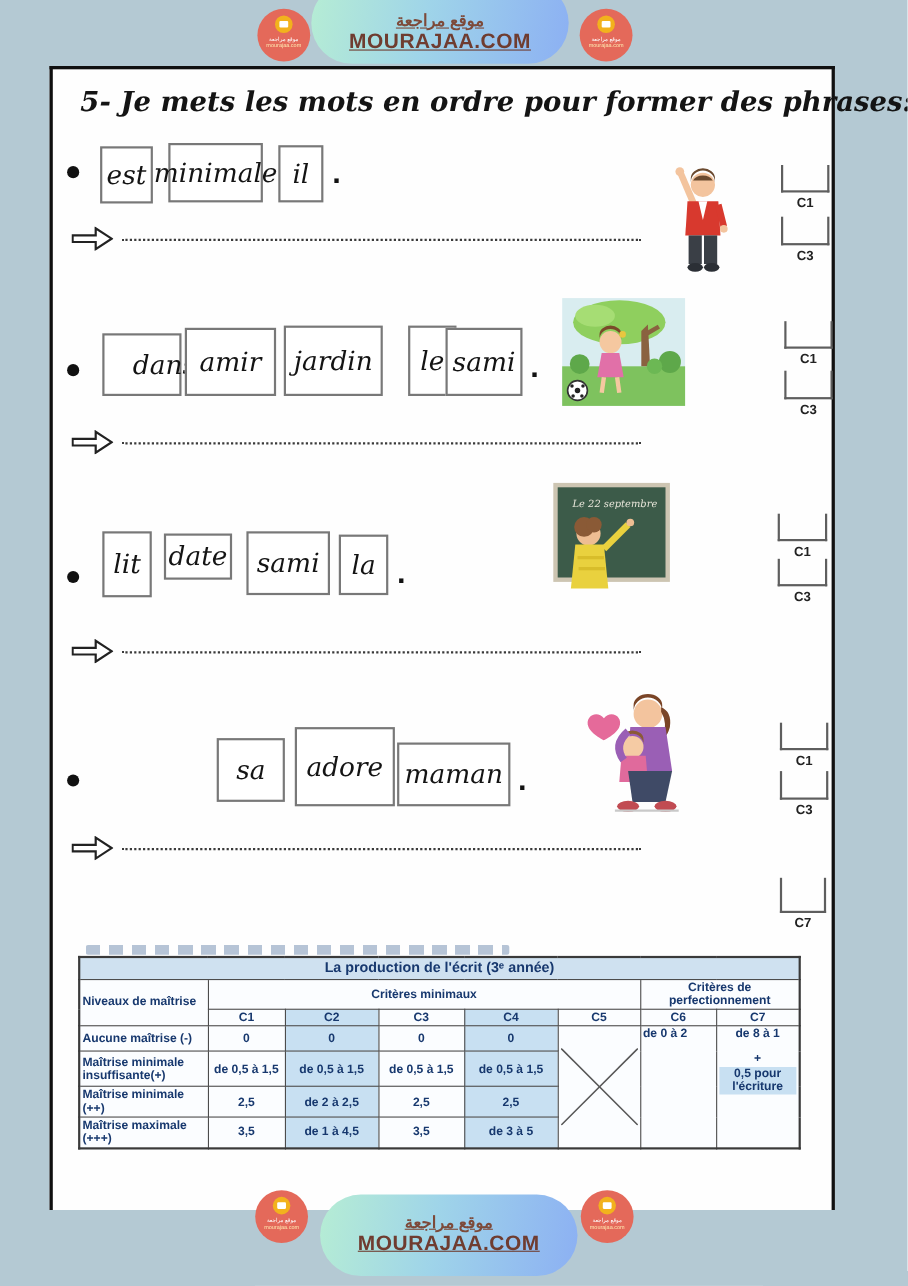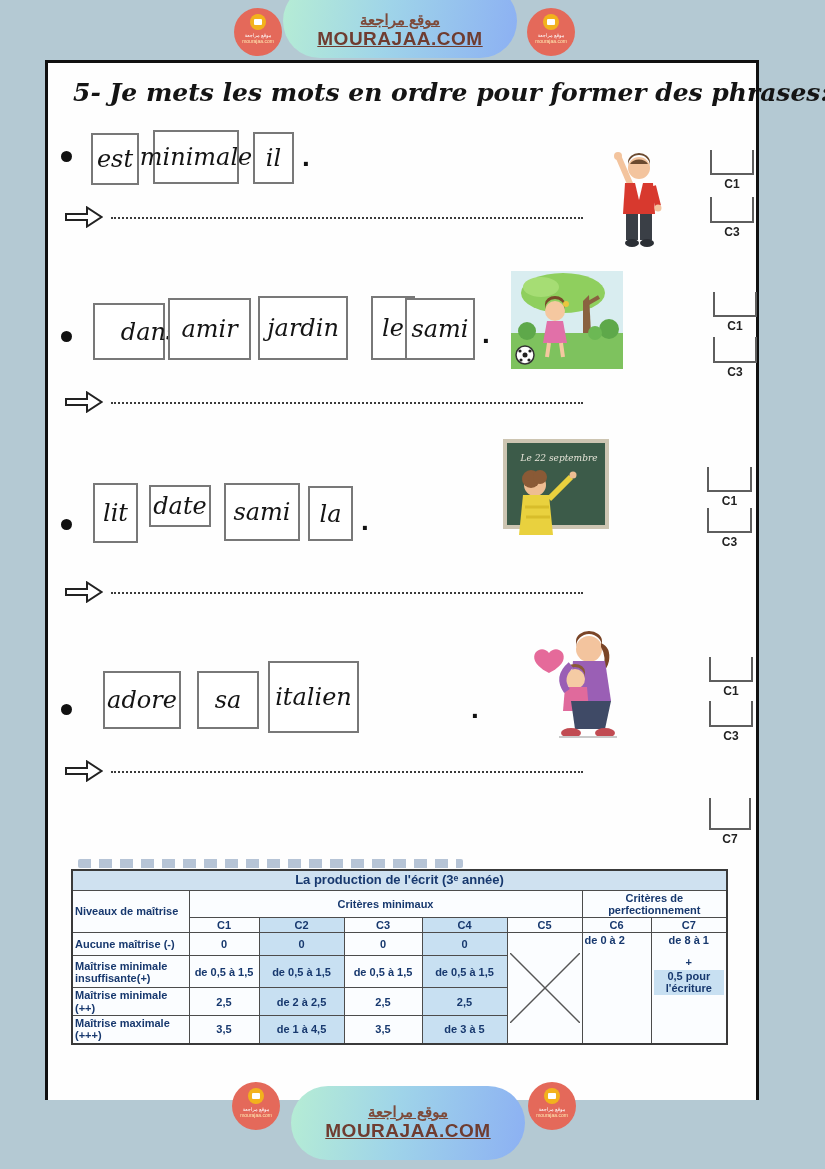--- a/index.html
+++ b/index.html
@@ -217,28 +217,28 @@
     <div class="cbox" style="height:25px;"></div>
     <div class="clabel">C3</div>
   </div>
 
   <svg class="abs" style="left:17px;top:518px;" width="38" height="22" viewBox="0 0 38 22">
     <path d="M1,8 H22 V1.5 L36.5,11 L22,20.5 V14 H1 Z" fill="#fff" stroke="#222" stroke-width="2"></path>
   </svg>
   <div class="abs dots" style="left:63px;top:515px;width:472px;"></div>
 
   <div class="abs bullet" style="left:13px;top:641px;"></div>
-  <div class="abs wbox script" style="left:55px;top:608px;width:78px;height:58px;">
-      <span>adore</span>
-    </div>
   <div class="abs wbox script" style="left:149px;top:608px;width:62px;height:58px;">
       <span>sa</span>
     </div>
   <div class="abs wbox script" style="left:220px;top:598px;width:91px;height:72px;">
-      <span>italien</span>
+      <span>adore</span>
+    </div>
+  <div class="abs wbox script" style="left:313px;top:612px;width:103px;height:58px;">
+      <span>maman</span>
     </div>
   <div class="abs period" style="left:423px;top:630px;">.</div>
 
   <svg class="abs" style="left:483px;top:562px;" width="100" height="122" viewBox="0 0 100 122">
     <path d="M18,28 c-6,-8 -18,-2 -14,8 c3,7 14,12 14,12 c0,0 11,-5 14,-12 c4,-10 -8,-16 -14,-8 Z" fill="#e56a9a"></path>
     <circle cx="58" cy="24" r="13" fill="#f3c49e"></circle>
     <path d="M45,22 a13,13 0 0 1 26,0 l0,-6 a13,10 0 0 0 -26,0 Z" fill="#7a4527"></path>
     <path d="M70,18 q10,4 8,18 q-2,8 -6,10 q4,-14 -2,-24 Z" fill="#7a4527"></path>
     <path d="M42,36 L74,36 L80,76 L38,76 Z" fill="#9a5fb5"></path>
     <circle cx="44" cy="54" r="10" fill="#f5cba4"></circle>

